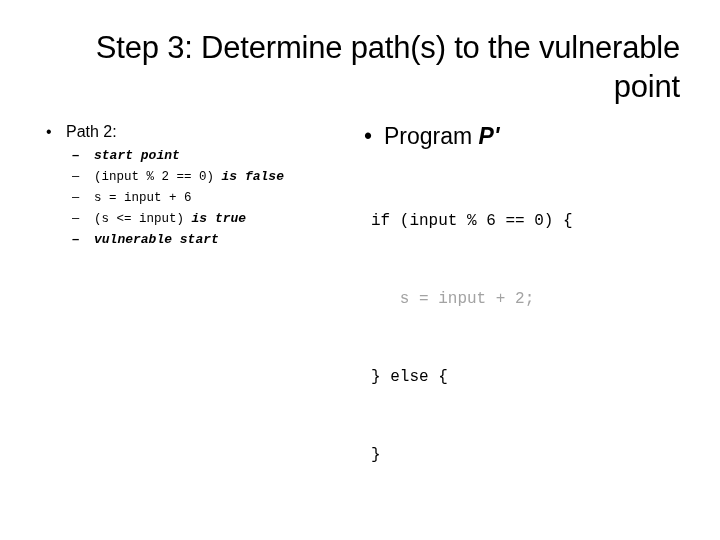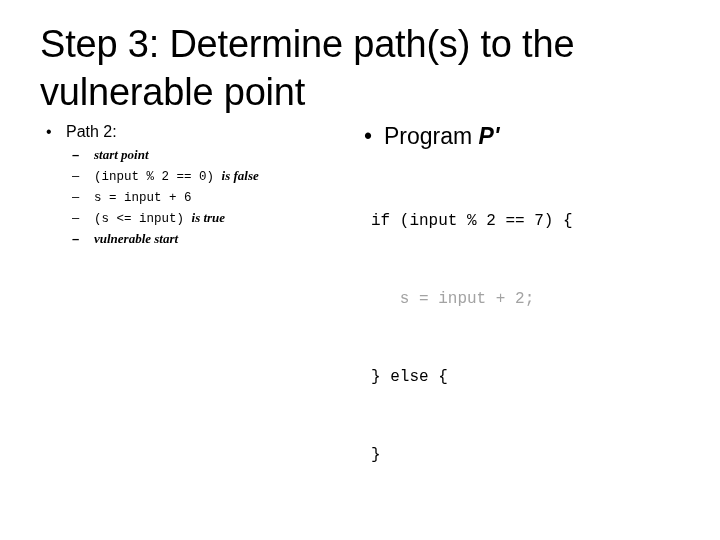--- a/index.html
+++ b/index.html
@@ -19,24 +19,24 @@
   .slide {
     position: absolute;
     inset: 0;
     background: #ffffff;
   }
 
   
   .slide-title {
     position: absolute;
     left: 40px;
-    top: 20px;
+    top: 28px;
     width: 640px;
-    text-align: left;
-    font-size: 38px;
+    text-align: right;
+    font-size: 31px;
     line-height: 1.27;
     font-weight: normal;
     letter-spacing: -0.2px;
     color: #000000;
   }
 
   
   .body-area {
     position: absolute;
     left: 0;
@@ -92,21 +92,21 @@
     left: 44px;
     top: 0;
     font-family: "Liberation Sans", sans-serif;
     font-size: 13px;
     line-height: 19px;
   }
   .sub-item > .dash.thin { font-weight: normal; }
   .sub-item > .dash.thick { font-weight: bold; }
 
   .emph {
-    font-family: Liberation Serif, serif;
+    font-family: Liberation Mono, monospace;
     font-weight: bold;
     font-style: italic;
     font-size: 13px;
   }
   .mono {
     font-family: "Liberation Mono", "DejaVu Sans Mono", monospace;
     font-weight: normal;
     font-style: normal;
     font-size: 12.5px;
     margin-top: 24px;
@@ -193,21 +193,21 @@
     </div>
 
     <div class="col-right">
 
       <div class="prog-head">
         <span class="dot">•</span>
         <span>Program </span><span class="pname">P'</span>
       </div>
 
       <div class="code-block">
-        <div class="code-line">if (input % 2 == 7) {</div>
+        <div class="code-line">if (input % 6 == 0) {</div>
         <div class="code-line dim">   s = input + 2;</div>
         <div class="code-line">} else {</div>
         <div class="code-line">}</div>
         
         
         
         
         
       </div>
 

